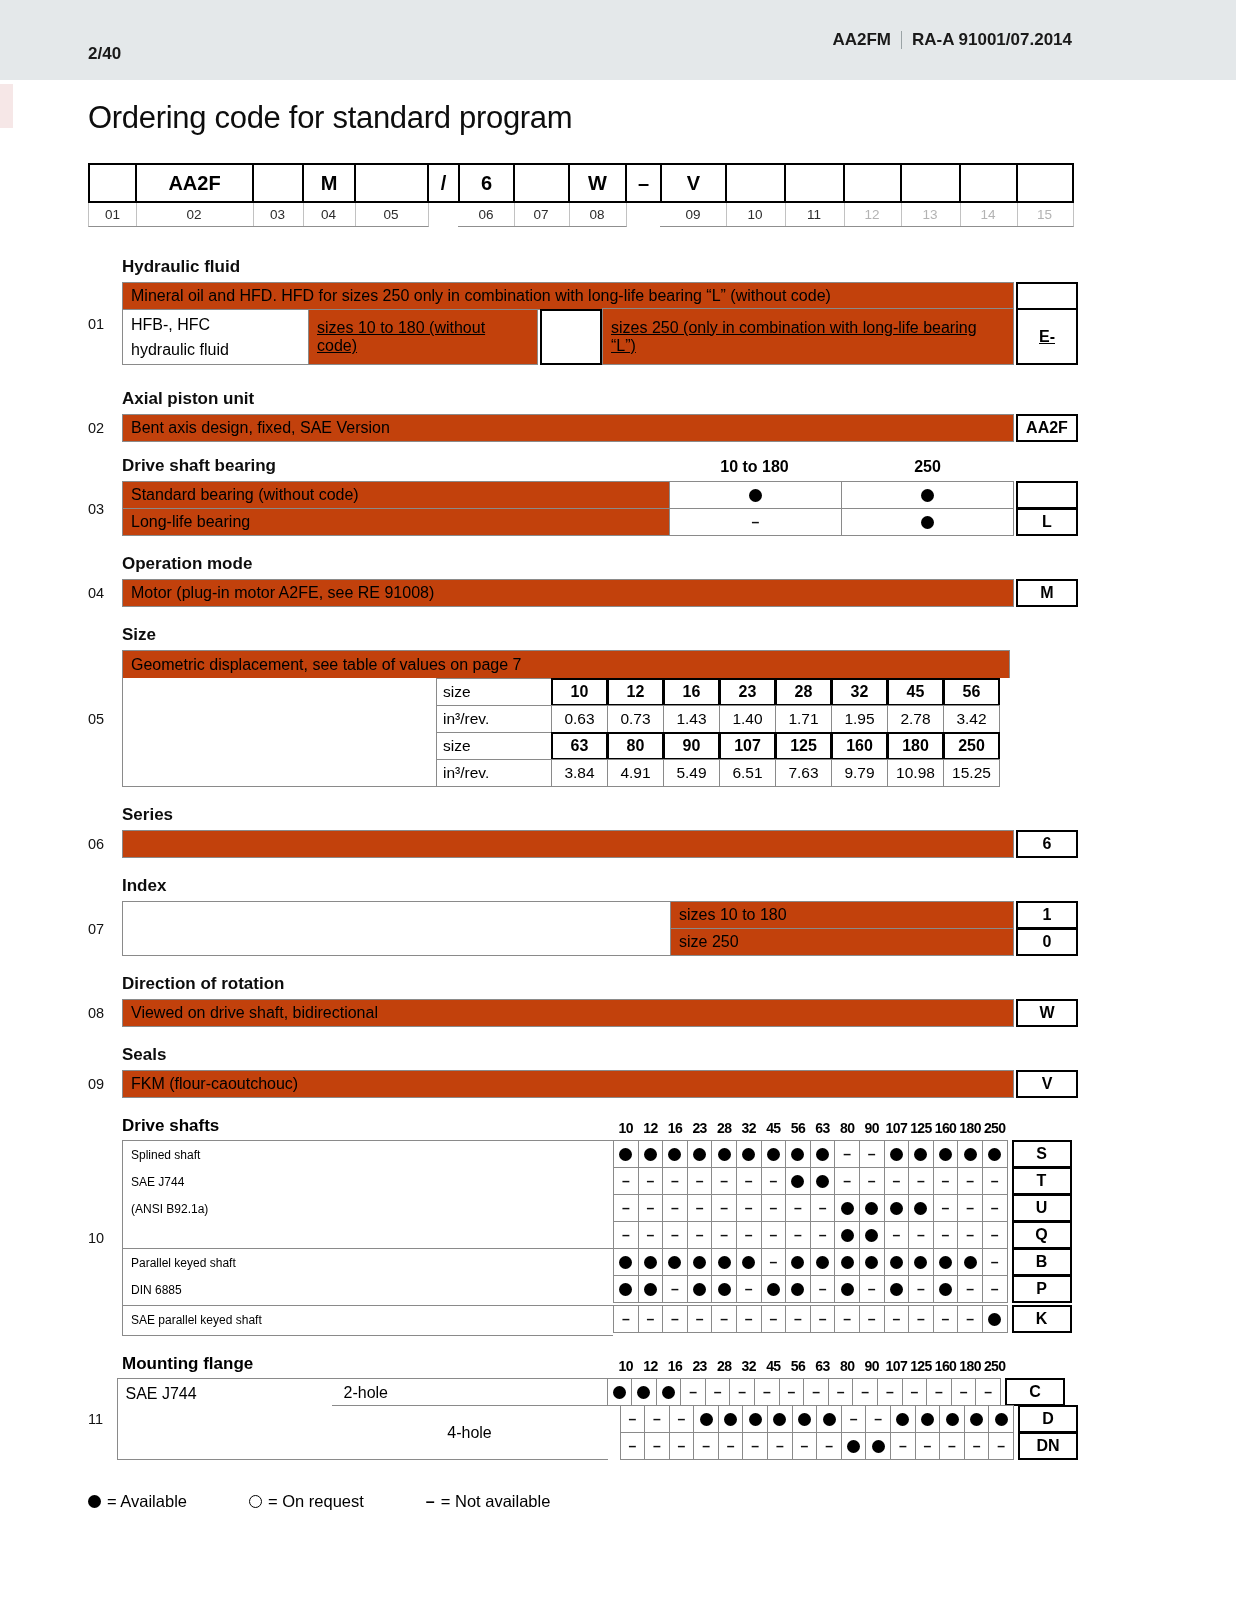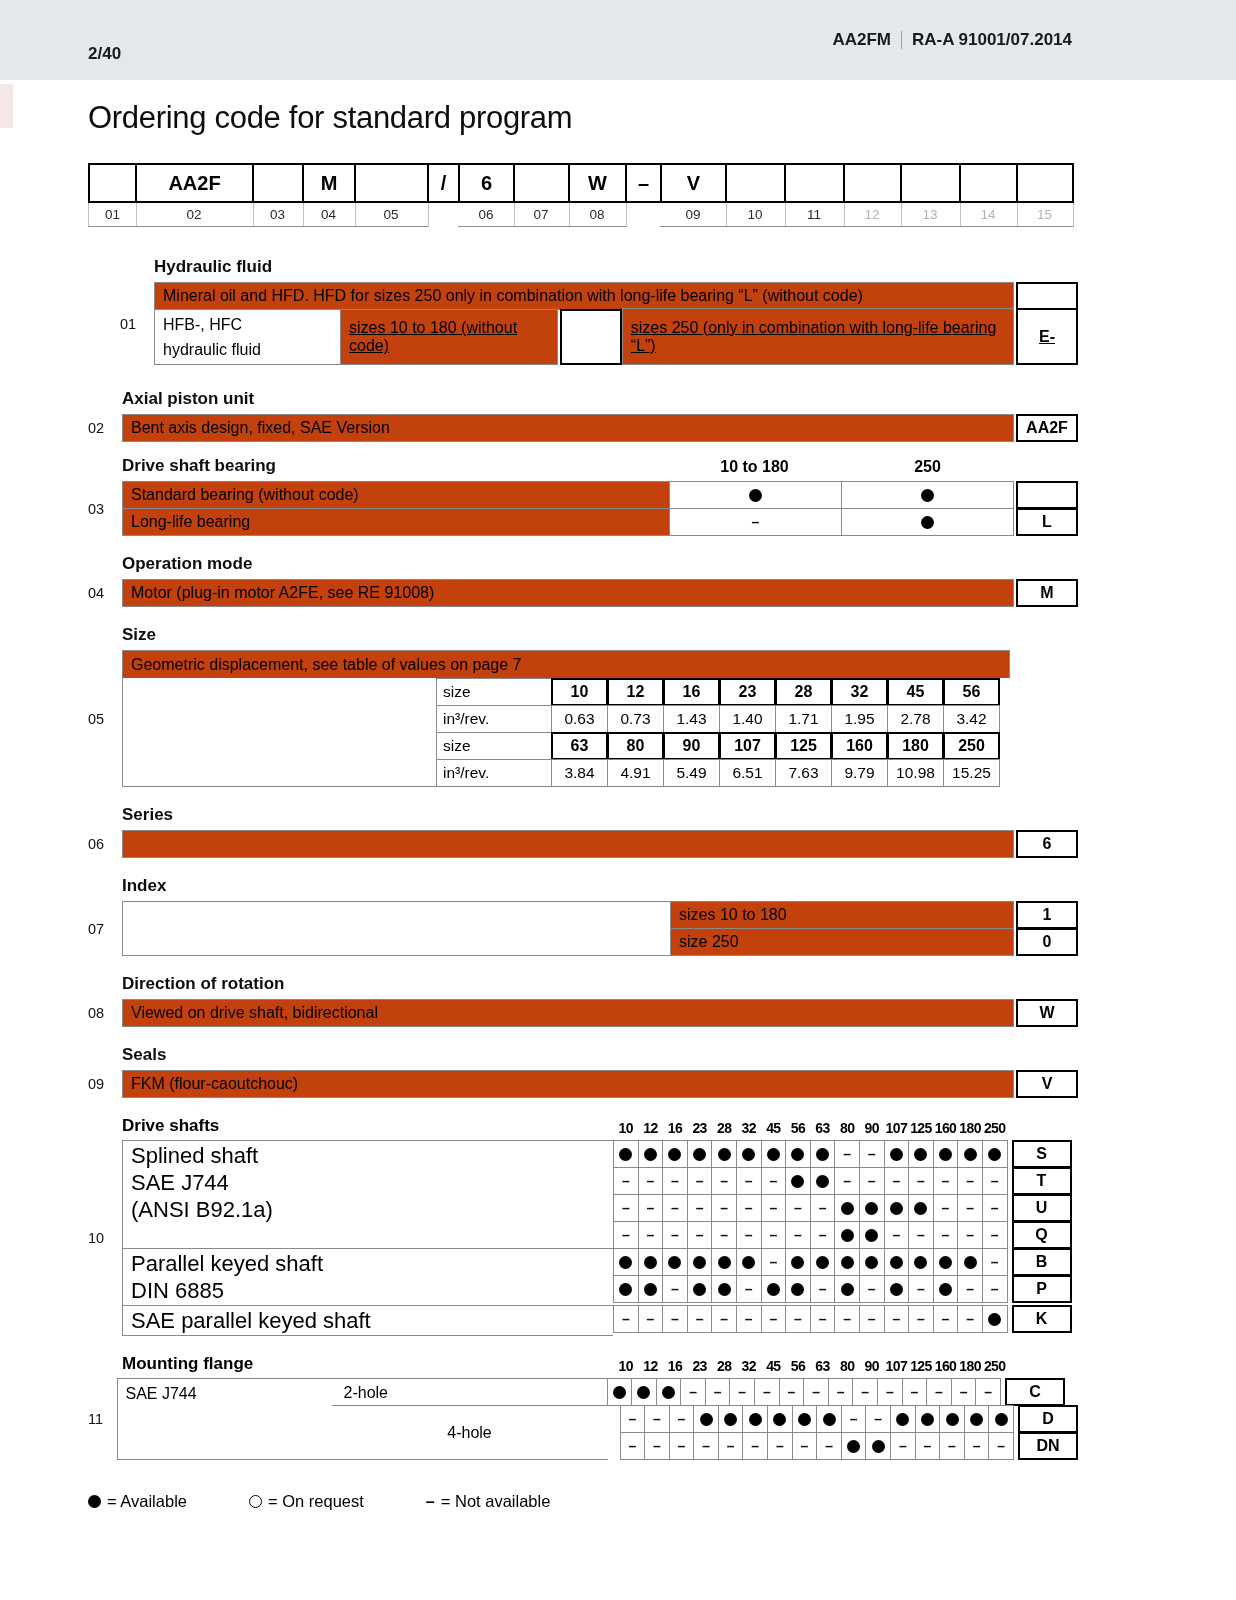--- a/index.html
+++ b/index.html
@@ -23,21 +23,21 @@
           font-weight:bold;font-size:20px;background:#fff;}
   .oc-box:first-child{margin-left:0;}
   .oc-num{box-sizing:border-box;height:24px;margin-left:-2px;display:flex;align-items:center;justify-content:center;
           font-size:13.5px;color:#2b2b2b;border-right:1px solid #c2c2c2;border-bottom:1px solid #8f8f8f;}
   .oc-num:first-child{margin-left:0;border-left:1px solid #c2c2c2;}
   .oc-num.sep{border:none;background:transparent;}
   .oc-num.gray{color:#b3b3b3;}
 
   
   .sec{margin-top:18px;}
-  .sec.mt30{margin-top:30px;margin-left:32px;}
+  .sec.mt30{margin-top:30px;}
   .sec.mt24{margin-top:24px;}
   .sec.mt14{margin-top:14px;}
   .sec-head{display:flex;align-items:flex-end;padding-left:34px;margin-bottom:5px;}
   .sec-head .h{font-weight:bold;font-size:17px;color:#0d0d0d;}
   .sec-flex{display:flex;}
   .sec-num{width:34px;display:flex;align-items:center;font-size:14.5px;color:#111;}
   .sec-main{flex:1;}
   .trow{display:flex;min-height:28px;align-items:stretch;}
   .trow + .trow{margin-top:-1px;}
   .tcell{box-sizing:border-box;border:1px solid #8a8a8a;background:#c2410c;
@@ -77,21 +77,21 @@
   
   .mx-head{display:flex;align-items:flex-end;padding-left:34px;margin-bottom:4px;}
   .mx-head .h{width:491px;font-weight:bold;font-size:17px;flex:none;}
   .mhead{box-sizing:border-box;width:25.6px;margin-left:-1px;text-align:center;
          font-weight:bold;font-size:14px;letter-spacing:-0.6px;flex:none;}
   .mhead:first-of-type{margin-left:0;}
   .mx-head .sp{width:66px;flex:none;}
   .mgroup{display:flex;}
   .mgroup + .mgroup{margin-top:-1px;}
   .mlabel{box-sizing:border-box;width:491px;border:1px solid #8a8a8a;border-right:none;
-          padding:1px 8px;font-size:22px;line-height:27px;flex:none;}
+          padding:1px 8px;font-size:12px;line-height:27px;flex:none;}
   .mrows{flex:1;}
   .mrow{display:flex;height:28px;align-items:stretch;}
   .mrow + .mrow{margin-top:-1px;}
   .mcell{box-sizing:border-box;width:25.6px;margin-left:-1px;border:1px solid #8a8a8a;
          display:flex;align-items:center;justify-content:center;flex:none;}
   .mcell:first-child{margin-left:0;}
   .mcell.na,.bcell.na{font-weight:bold;font-size:14px;color:#111;}
   .mcode{box-sizing:border-box;width:60px;border:2px solid #000;margin:0 0 0 4px;
          display:flex;align-items:center;justify-content:center;font-weight:bold;font-size:16px;flex:none;}
   .dot{width:13px;height:13px;border-radius:50%;background:#000;display:inline-block;}

